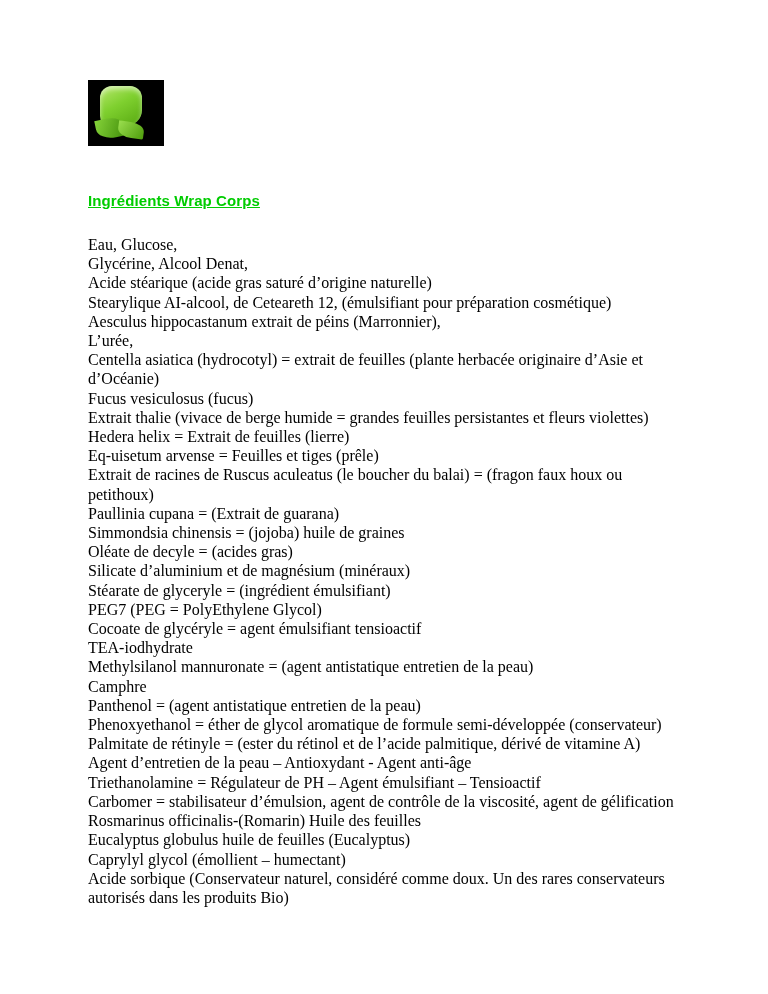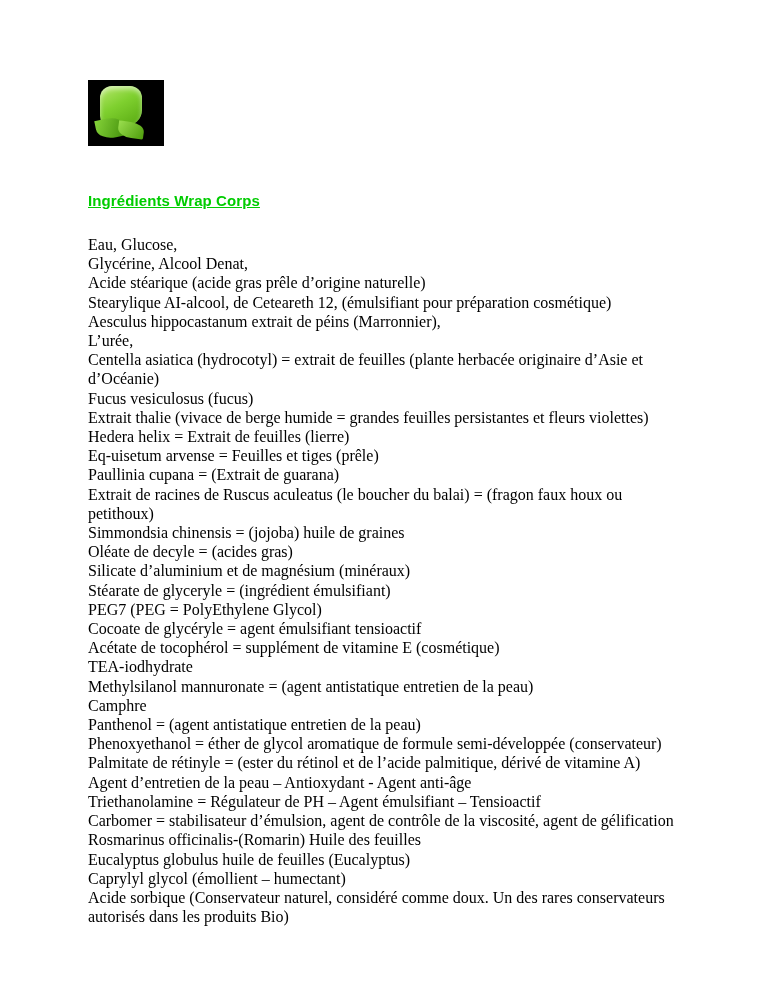--- a/index.html
+++ b/index.html
@@ -97,38 +97,37 @@
       <div class="logo-leaf"></div>
       <div class="logo-leaf2"></div>
     </div>
   </div>
 
   <h1 class="doc-title" style="color: rgb(0, 204, 0);">Ingrédients Wrap Corps</h1>
 
   <div class="ingredients">
       <div class="line">Eau, Glucose,</div>
       <div class="line">Glycérine, Alcool Denat,</div>
-      <div class="line">Acide stéarique (acide gras prêle d’origine naturelle)</div>
+      <div class="line">Acide stéarique (acide gras saturé d’origine naturelle)</div>
       <div class="line">Stearylique AI-alcool, de Ceteareth 12, (émulsifiant pour préparation cosmétique)</div>
       <div class="line">Aesculus hippocastanum extrait de péins (Marronnier),</div>
       <div class="line">L’urée,</div>
       <div class="line">Centella asiatica (hydrocotyl) = extrait de feuilles (plante herbacée originaire d’Asie et d’Océanie)</div>
       <div class="line">Fucus vesiculosus (fucus)</div>
       <div class="line">Extrait thalie (vivace de berge humide = grandes feuilles persistantes et fleurs violettes)</div>
       <div class="line">Hedera helix  = Extrait de feuilles (lierre)</div>
       <div class="line">Eq-uisetum arvense = Feuilles et tiges (prêle)</div>
+      <div class="line">Extrait de racines de Ruscus aculeatus (le boucher du balai) = (fragon faux houx ou petithoux)</div>
       <div class="line">Paullinia cupana = (Extrait de guarana)</div>
-      <div class="line">Extrait de racines de Ruscus aculeatus (le boucher du balai) = (fragon faux houx ou petithoux)</div>
       <div class="line">Simmondsia chinensis = (jojoba) huile de graines</div>
       <div class="line">Oléate de decyle = (acides gras)</div>
       <div class="line">Silicate d’aluminium et de magnésium (minéraux)</div>
       <div class="line">Stéarate de glyceryle = (ingrédient émulsifiant)</div>
       <div class="line">PEG7 (PEG = PolyEthylene Glycol)</div>
       <div class="line">Cocoate de glycéryle = agent émulsifiant tensioactif</div>
-      <div class="line">Acétate de tocophérol = supplément de vitamine E (cosmétique)</div>
       <div class="line">TEA-iodhydrate</div>
       <div class="line">Methylsilanol mannuronate = (agent antistatique entretien de la peau)</div>
       <div class="line">Camphre</div>
       <div class="line">Panthenol = (agent antistatique entretien de la peau)</div>
       <div class="line">Phenoxyethanol = éther de glycol aromatique de formule semi-développée (conservateur)</div>
       <div class="line">Palmitate de rétinyle = (ester du rétinol et de l’acide palmitique, dérivé de vitamine A)</div>
       <div class="line">Agent d’entretien de la peau – Antioxydant -   Agent anti-âge</div>
       <div class="line">Triethanolamine  = Régulateur de PH – Agent émulsifiant – Tensioactif</div>
       <div class="line">Carbomer = stabilisateur d’émulsion, agent de contrôle de la viscosité, agent de gélification</div>
       <div class="line">Rosmarinus officinalis-(Romarin) Huile des feuilles</div>

